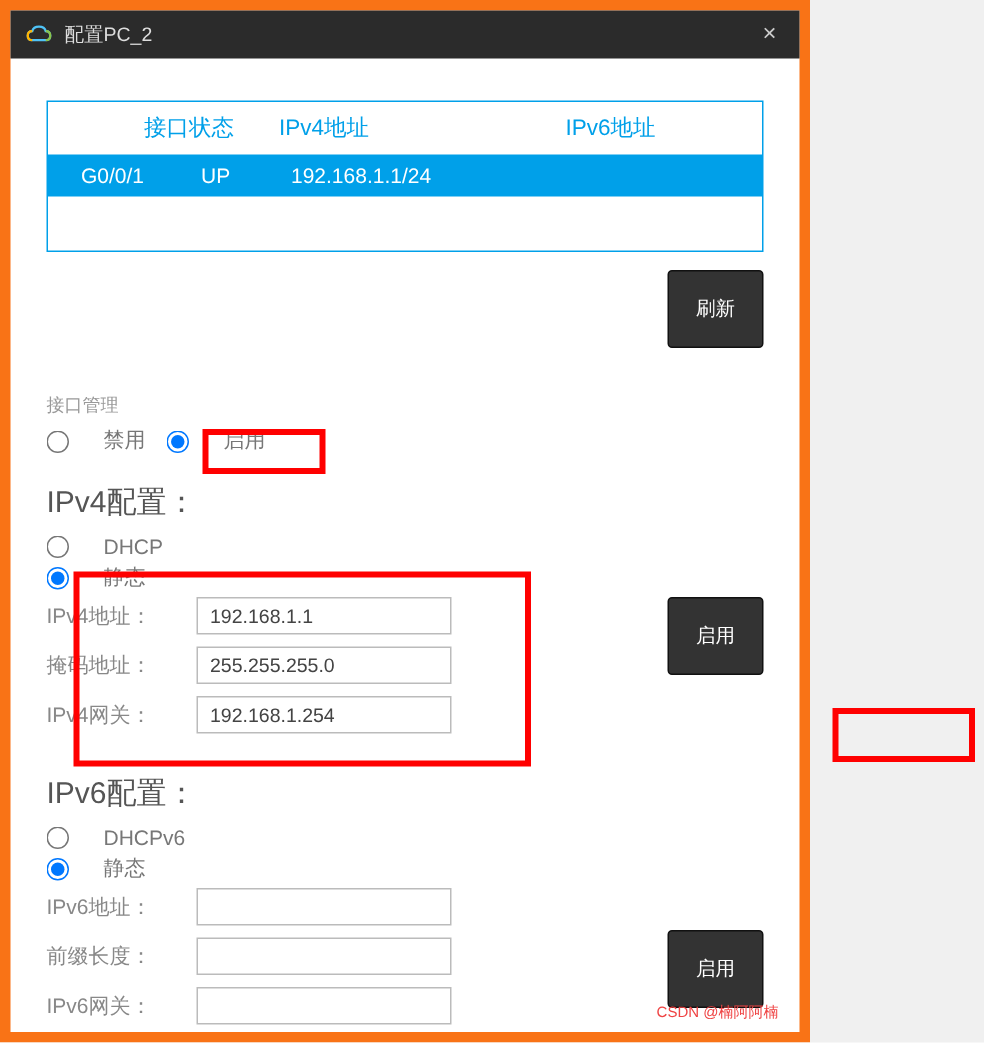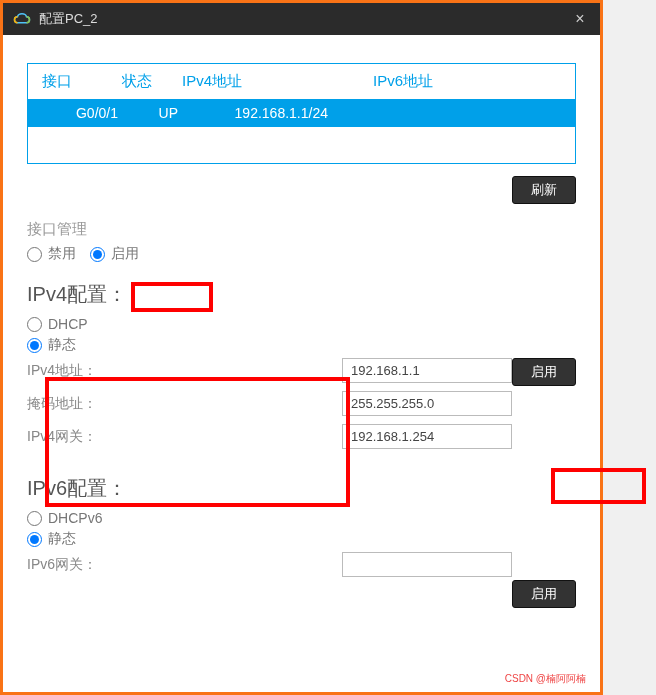--- a/index.html
+++ b/index.html
@@ -1,43 +1,43 @@
 <!DOCTYPE html>
 <html><head>
   <meta charset="utf-8">
   <style>
     * { box-sizing: border-box; margin: 0; padding: 0; }
     body { font-family: "Microsoft YaHei", Arial, sans-serif; font-size: 14px; background: #f0f0f0; }
-    .window { width: 603px; height: 695px; background: #fff; border: 3px solid #f97316; position: relative; }
+    .window { width: 540px; height: 695px; background: #fff; border: 7px solid #f97316; position: relative; }
     .titlebar { height: 32px; background: #2b2b2b; color: #fff; display: flex; align-items: center; padding: 0 10px; }
     .cloud-icon { width: 18px; height: 14px; position: relative; margin-right: 8px; }
     .cloud-icon svg { display: block; }
     .title-text { flex: 1; font-size: 13px; color: #ddd; }
     .close-btn { width: 20px; height: 20px; color: #ccc; font-size: 16px; cursor: pointer; text-align: center; line-height: 20px; }
     .content { padding: 28px 24px 10px 24px; }
     .table-box { border: 1px solid #00a0e9; }
     .thead { display: flex; padding: 8px 14px; color: #00a0e9; font-size: 15px; }
-    .th-if { width: 80px; }
+    .th-if { width: 80px; text-align: right; }
     .th-st { width: 60px; }
     .th-v4 { width: 150px; }
     .th-v6 { flex: 1; margin-left: 41px; }
-    .trow { display: flex; padding: 6px 10px; background: #00a0e9; color: #fff; text-align: right; }
+    .trow { display: flex; padding: 6px 22px; background: #00a0e9; color: #fff; }
     .td-if { width: 80px; }
     .td-st { width: 60px; }
     .td-v4 { width: 150px; }
     .td-v6 { flex: 1; }
     .table-pad { height: 36px; }
     .btn-row { display: flex; justify-content: flex-end; margin-top: 12px; }
-    .dark-btn { background: #333; color: #fff; border: 1px solid #111; border-radius: 3px; padding: 4px 18px; font-size: 13px; cursor: pointer; font-family: inherit; }
-    .section-title { color: #999; font-size: 15px; margin-top: 16px; margin-bottom: 6px; }
+    .dark-btn { background: #333; color: #fff; border: 1px solid #111; border-radius: 3px; padding: 16px 18px; font-size: 13px; cursor: pointer; font-family: inherit; }
+    .section-title { color: #999; font-size: 12px; margin-top: 30px; margin-bottom: 6px; }
     .radio-row { display: flex; align-items: center; gap: 14px; margin-bottom: 4px; }
-    .radio-item { display: flex; align-items: center; gap: 6px; color: #777; cursor: pointer; }
+    .radio-item { display: flex; align-items: center; gap: 23px; color: #777; cursor: pointer; }
     .radio-item input { width: 15px; height: 15px; accent-color: #0078ff; cursor: pointer; }
     .cfg-title { color: #555; font-size: 20px; margin-top: 18px; margin-bottom: 8px; }
-    .field-row { display: flex; align-items: center; margin-bottom: 8px; justify-content: space-between; }
+    .field-row { display: flex; align-items: center; margin-bottom: 8px; }
     .field-label { width: 100px; color: #888; font-size: 14px; }
     .field-input { width: 170px; border: 1px solid #bbb; padding: 4px 8px; font-size: 13px; font-family: Liberation Sans, sans-serif; color: #444; }
     .apply-row { display: flex; align-items: flex-start; }
     .apply-left { flex: 1; }
     .apply-btn-wrap { margin-top: 42px; }
     .hl-red { position: absolute; border: 4px solid #ff0000; pointer-events: none; }
     .hl1 { left: 128px; top: 279px; width: 82px; height: 30px; }
     .hl2 { left: 42px; top: 374px; width: 305px; height: 130px; }
     .hl3 { left: 548px; top: 465px; width: 95px; height: 36px; }
     .watermark { position: absolute; right: 14px; bottom: 6px; color: #ef4444; font-size: 10px; }
@@ -134,20 +134,28 @@
             <span>DHCPv6</span>
           </label>
         </div>
         <div class="radio-row">
           <label class="radio-item">
             <input type="radio" name="v6mode" checked="" style="">
             <span>静态</span>
           </label>
         </div>
         <div class="field-row">
+          <div class="field-label">IPv6地址：</div>
+          <input class="field-input" value="" style="">
+        </div>
+        <div class="field-row">
+          <div class="field-label">前缀长度：</div>
+          <input class="field-input" value="" style="">
+        </div>
+        <div class="field-row">
           <div class="field-label">IPv6网关：</div>
           <input class="field-input" value="" style="">
         </div>
       </div>
       <div class="apply-btn-wrap" style="margin-top:70px;">
         <button class="dark-btn">启用</button>
       </div>
     </div>
 
   </div>

